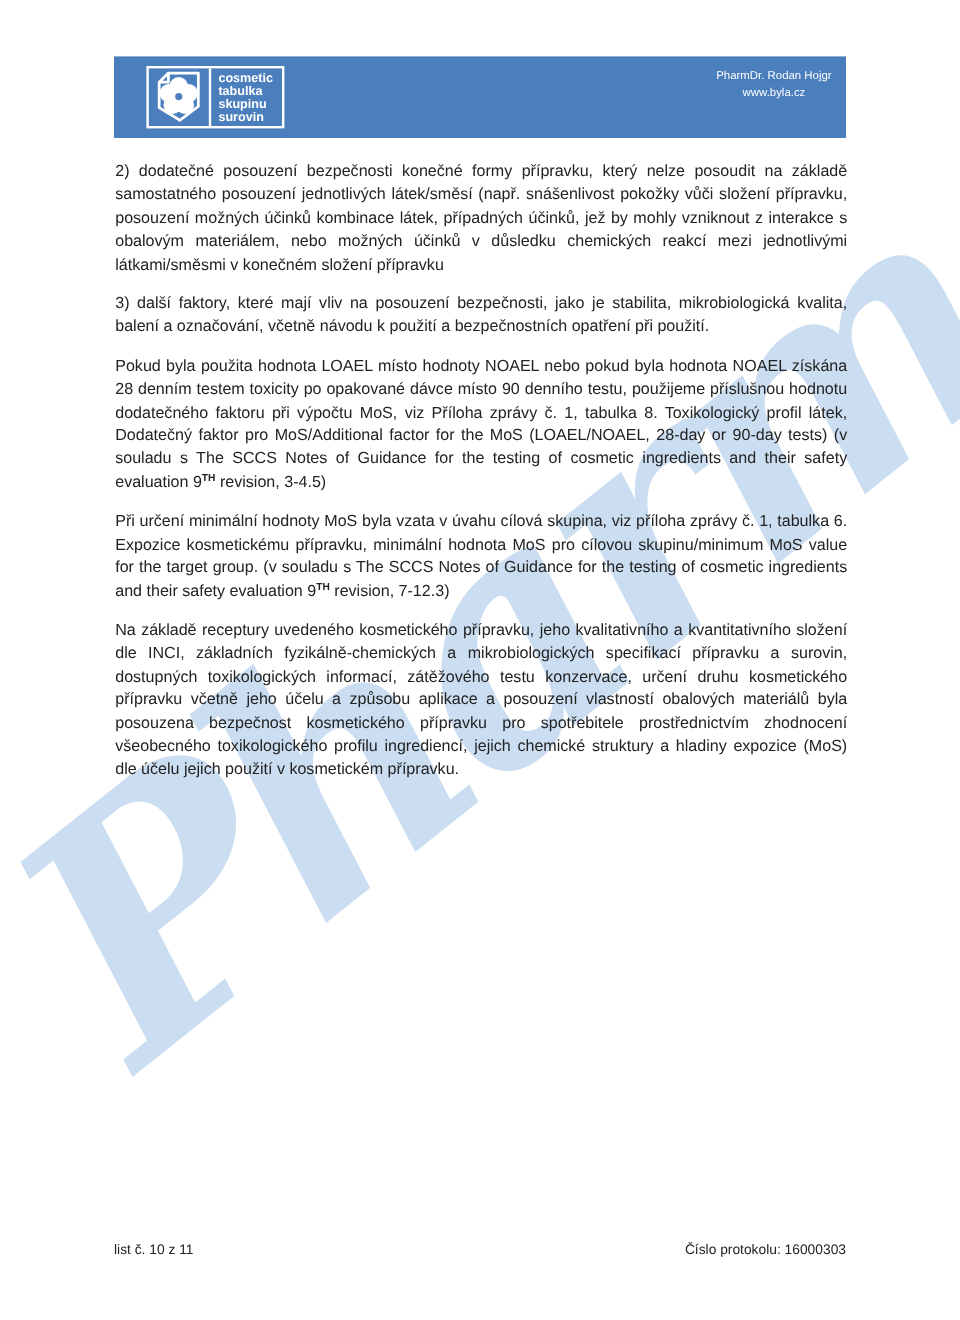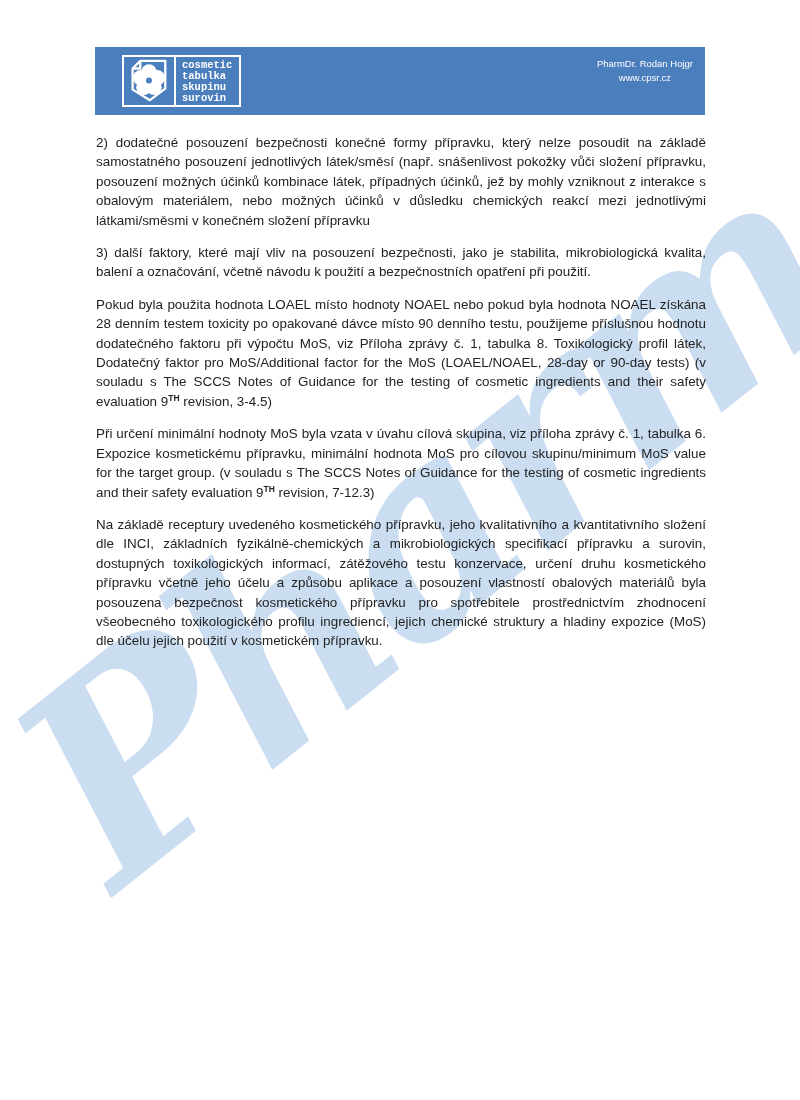--- a/index.html
+++ b/index.html
@@ -36,21 +36,20 @@
     width: 610px; height: 68px;
     background: var(--header-blue, #4a7ebd);
     z-index: 2;
   }
   .logo {
     position: absolute; left: 27px; top: 8px;
     height: 52px;
     display: flex; align-items: stretch;
     border: 2px solid #ffffff;
     box-sizing: border-box;
-    font-family: Liberation Mono, monospace;
   }
   .logo-icon {
     width: 50px;
     border-right: 2px solid #ffffff;
     position: relative;
   }
   .logo-icon svg { display: block; }
   .logo-text {
     color: #ffffff;
     font-size: 10.5px;
@@ -122,26 +121,30 @@
       </div>
       <div class="logo-text">
         <div>cosmetic</div>
         <div>tabulka</div>
         <div>skupinu</div>
         <div>surovin</div>
       </div>
     </div>
     <div class="header-contact">
       <div>PharmDr. Rodan Hojgr</div>
-      <div>www.cpsr.cz</div>
+      <div>www.byla.cz</div>
     </div>
   </header>
 
   <main class="content">
       <p><span>2) dodatečné posouzení bezpečnosti konečné formy přípravku, který nelze posoudit na základě samostatného posouzení jednotlivých látek/směsí (např. snášenlivost pokožky vůči složení přípravku, posouzení možných účinků kombinace látek, případných účinků, jež by mohly vzniknout z interakce s obalovým materiálem, nebo možných účinků v důsledku chemických reakcí mezi jednotlivými látkami/směsmi v konečném složení přípravku</span></p>
       <p><span>3) další faktory, které mají vliv na posouzení bezpečnosti, jako je stabilita, mikrobiologická kvalita, balení a označování, včetně návodu k použití a bezpečnostních opatření při použití.</span></p>
       <p><span>Pokud byla použita hodnota LOAEL místo hodnoty NOAEL nebo pokud byla hodnota NOAEL získána 28 denním testem toxicity po opakované dávce místo 90 denního testu, použijeme příslušnou hodnotu dodatečného faktoru při výpočtu MoS, viz Příloha zprávy č. 1, tabulka 8. Toxikologický profil látek, Dodatečný faktor pro MoS/Additional factor for the MoS (LOAEL/NOAEL, 28-day or 90-day tests) (v souladu s The SCCS Notes of Guidance for the testing of cosmetic ingredients and their safety evaluation 9</span><sup>TH</sup><span> revision, 3-4.5)</span></p>
       <p><span>Při určení minimální hodnoty MoS byla vzata v úvahu cílová skupina, viz příloha zprávy č. 1, tabulka 6. Expozice kosmetickému přípravku, minimální hodnota MoS pro cílovou skupinu/minimum MoS value for the target group. (v souladu s The SCCS Notes of Guidance for the testing of cosmetic ingredients and their safety evaluation 9</span><sup>TH</sup><span> revision, 7-12.3)</span></p>
       <p><span>Na základě receptury uvedeného kosmetického přípravku, jeho kvalitativního a kvantitativního složení dle INCI, základních fyzikálně-chemických a mikrobiologických specifikací přípravku a surovin, dostupných toxikologických informací, zátěžového testu konzervace, určení druhu kosmetického přípravku včetně jeho účelu a způsobu aplikace a posouzení vlastností obalových materiálů byla posouzena bezpečnost kosmetického přípravku pro spotřebitele prostřednictvím zhodnocení všeobecného toxikologického profilu ingrediencí, jejich chemické struktury a hladiny expozice (MoS) dle účelu jejich použití v kosmetickém přípravku.</span></p>
     </main>
 
+  <footer class="page-footer">
+    <span>list č. 10 z 11</span>
+    <span>Číslo protokolu: 16000303</span>
+  </footer>
 
 </div>
 
 </body></html>

